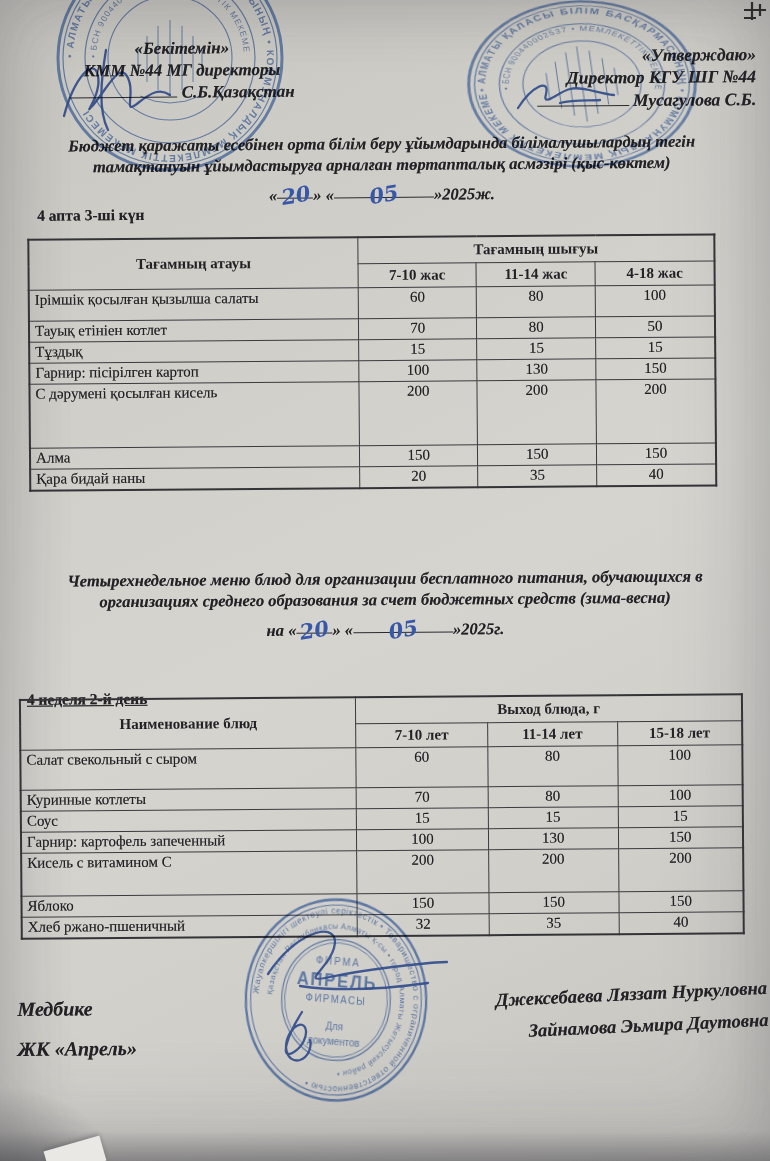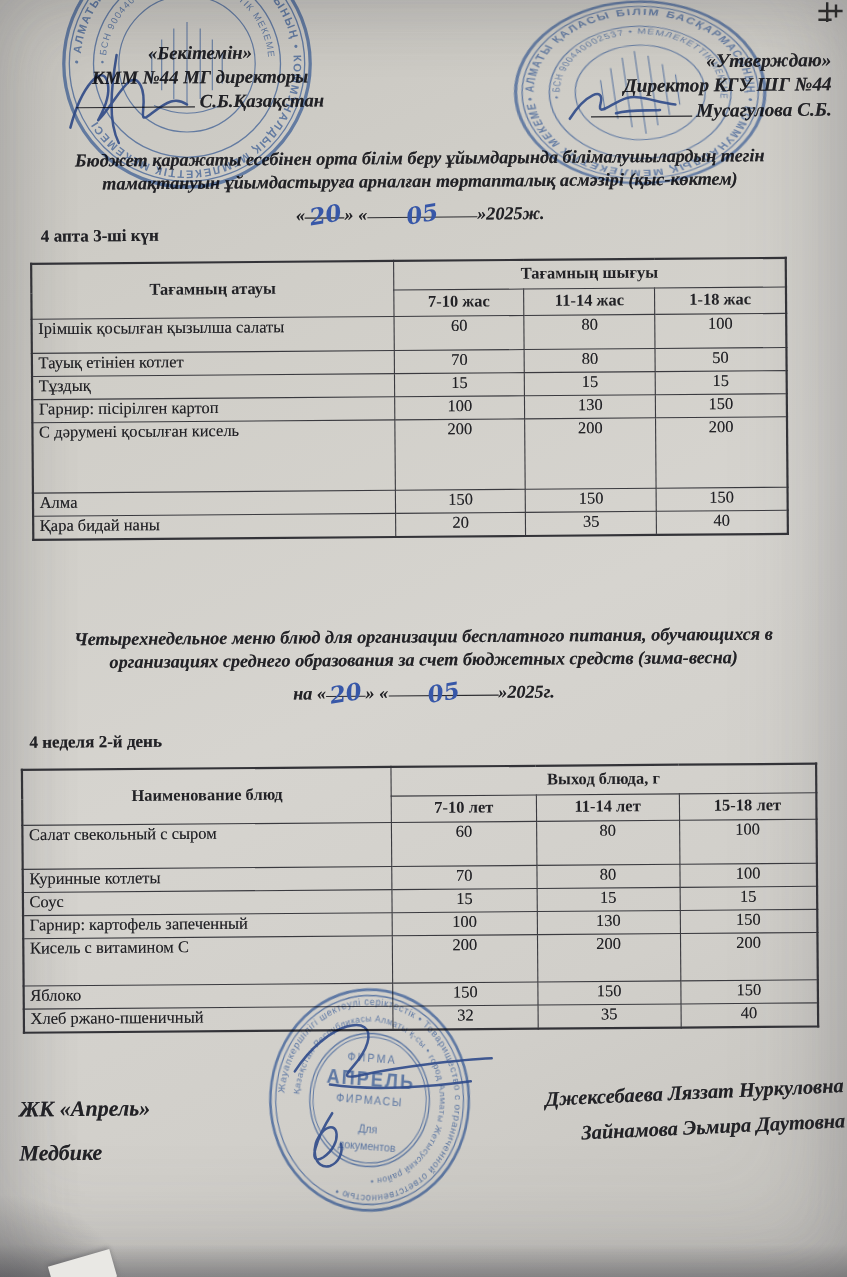--- a/index.html
+++ b/index.html
@@ -22,21 +22,21 @@
   .doc-title{position:absolute;left:20px;right:20px;text-align:center;font-weight:bold;font-style:italic;font-size:16.5px;line-height:1.3;}
   .title-kz{top:133px;}
   .title-ru{top:568px;}
   .date-line{margin-top:3px;font-size:16.5px;}
   .slot{display:inline-block;border-bottom:1.6px solid #2b2b2f;text-align:center;height:18px;}
   .slot-day{width:36px;}
   .slot-month{width:100px;}
   .hand{font-family:"DejaVu Serif",serif;font-style:italic;font-weight:bold;color:#3757a8;font-size:21px;display:inline-block;transform:rotate(-9deg) translateY(2px);text-shadow:none;}
   .subheading{position:absolute;font-weight:bold;font-size:15.5px;font-style:normal;}
   .sub-kz{left:40px;top:204px;}
-  .sub-ru{left:26px;top:664px;}
+  .sub-ru{left:26px;top:688px;text-decoration:underline;}
   
   .doc-table{position:absolute;border-collapse:collapse;table-layout:fixed;font-size:15px;}
   .t1{left:30px;top:236px;width:688px;}
   .t2{left:18px;top:696px;width:724px;}
   .doc-table th,.doc-table td{border:1.4px solid #3a3a3f;padding:0 4px;overflow:hidden;}
   .doc-table{border:2px solid #333338;}
   .doc-table th{font-weight:bold;text-align:center;}
   .doc-table thead tr:nth-child(1) th{height:25px;}
   .doc-table thead tr:nth-child(2) th{height:23px;}
   .doc-table td{height:20px;vertical-align:top;line-height:19px;}
@@ -91,21 +91,21 @@
           <col style="width:17.4%">
         </colgroup>
       <thead>
         <tr>
           <th rowspan="2">Тағамның атауы</th>
           <th colspan="3">Тағамның шығуы</th>
         </tr>
         <tr>
           <th>7-10 жас</th>
           <th>11-14 жас</th>
-          <th>1-18 жас</th>
+          <th>4-18 жас</th>
         </tr>
       </thead>
       <tbody>
           <tr>
             <td class="dish ink">Ірімшік қосылған қызылша салаты</td>
             <td class="val ink">60</td>
             <td class="val ink">80</td>
             <td class="val ink">100</td>
           </tr>
           <tr>
@@ -215,22 +215,22 @@
           <tr>
             <td class="dish ink">Хлеб ржано-пшеничный</td>
             <td class="val ink">32</td>
             <td class="val ink">35</td>
             <td class="val ink">40</td>
           </tr>
         </tbody>
     </table>
 
     <div class="footer-left ink">
+      <div>Медбике</div>
       <div>ЖК «Апрель»</div>
-      <div>Медбике</div>
     </div>
     <div class="footer-names ink">
       <div>Джексебаева Ляззат Нуркуловна</div>
       <div>Зайнамова Эьмира Даутовна</div>
     </div>
   </div>
 
   <svg class="overlay" width="770" height="1161" viewBox="0 0 770 1161">
     <defs>
       <path id="ringA1" d="M 73,58 A 97,97 0 1 1 267,58 A 97,97 0 1 1 73,58"></path>

